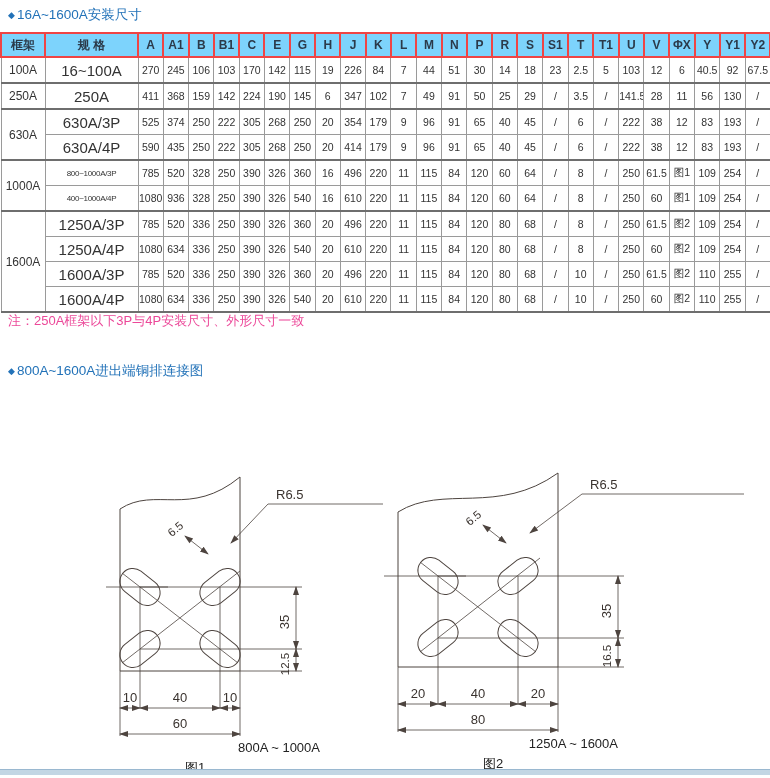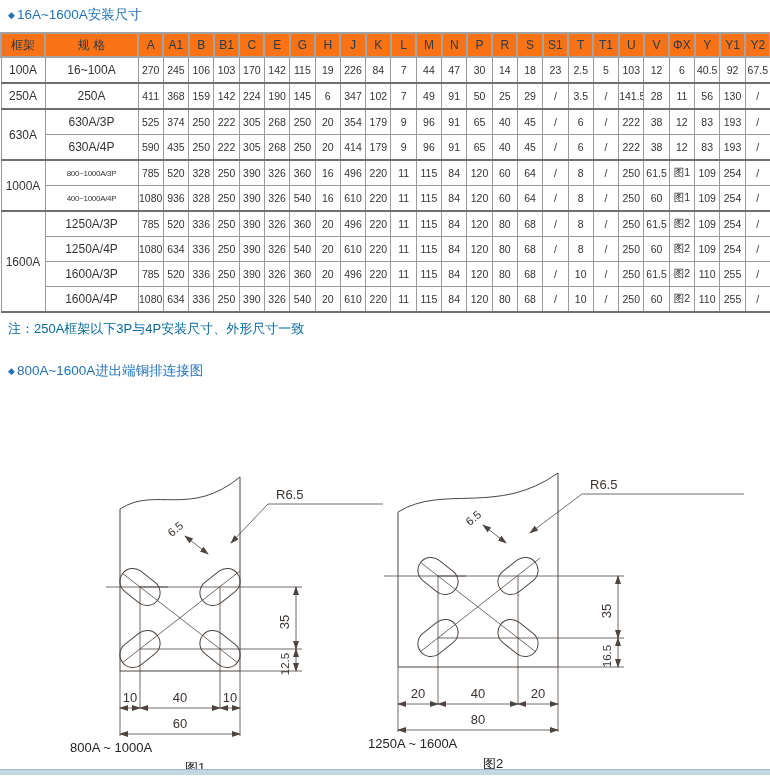--- a/index.html
+++ b/index.html
@@ -6,39 +6,39 @@
   #page{position:relative;width:770px;height:778px;background:#fff;overflow:hidden;
         font-family:"Liberation Sans","DejaVu Sans",sans-serif;color:#333;}
 
   .sec-title{position:absolute;left:8px;font-size:13.5px;color:#2272b8;display:flex;align-items:center;gap:2px;}
   .sec-title .bullet{font-size:9px;line-height:1;}
   #title1{top:6px;}
   #title2{top:362px;}
 
   
   #dim-table{position:absolute;left:0;top:32px;width:770px;border-collapse:collapse;table-layout:fixed;}
-  #dim-table th{background:#f97316;color:#2b3a4a;font-size:12px;font-weight:normal;
-                height:22px;border:2px solid #a3a3a3;padding:0;text-align:center;}
+  #dim-table th{background:#7dd3fc;color:#2b3a4a;font-size:12px;font-weight:bold;
+                height:22px;border:2px solid #ef4444;padding:0;text-align:center;}
   #dim-table td{border:1px solid #9a9a9a;border-top:1px solid #b5b5b5;height:24px;padding:0;
                 text-align:center;font-size:10.5px;color:#333;background:#fff;overflow:hidden;white-space:nowrap;}
   #dim-table tr.group-start td{border-top:2px solid #6e6e6e;}
   #dim-table tbody tr:first-child td{border-top:2px solid #6e6e6e;}
   #dim-table tbody{border-bottom:2px solid #6e6e6e;}
   #dim-table td.frame{font-size:12px;}
-  #dim-table td.spec{font-size:12px;}
+  #dim-table td.spec{font-size:15px;}
   #dim-table td.spec.small{font-size:8px;letter-spacing:-0.3px;}
 
-  #note{position:absolute;left:8px;top:320px;font-size:13px;color:#0369a1;}
+  #note{position:absolute;left:8px;top:312px;font-size:13px;color:#ec4899;}
 
   
   .figure{position:absolute;}
   #fig1{left:70px;top:436px;width:316px;}
   #fig2{left:368px;top:432px;width:382px;}
   .figure svg{display:block;}
-  .cap{ text-align:left;font-size:13px;color:#222;margin-top:2px;}
+  .cap{ text-align:right;font-size:13px;color:#222;margin-top:2px;}
   .cap2{text-align:center;font-size:13px;color:#222;margin-top:4px;}
   #fig1 .caps{width:250px;}
   #fig2 .caps{width:250px;margin-left:0px;}
 
   svg .ln{stroke:#4d443f;stroke-width:1;fill:none;}
   svg .thin{stroke:#4d443f;stroke-width:0.8;fill:none;}
   svg text{font-family:"Liberation Sans","DejaVu Sans",sans-serif;font-size:13px;fill:#3a332f;}
   svg text.small{font-size:11.5px;}
 
   #bottom-bar{position:absolute;left:0;top:769px;width:770px;height:5px;
@@ -124,21 +124,21 @@
           <td>106</td>
           <td>103</td>
           <td>170</td>
           <td>142</td>
           <td>115</td>
           <td>19</td>
           <td>226</td>
           <td>84</td>
           <td>7</td>
           <td>44</td>
-          <td>47</td>
+          <td>51</td>
           <td>30</td>
           <td>14</td>
           <td>18</td>
           <td>23</td>
           <td>2.5</td>
           <td>5</td>
           <td>103</td>
           <td>12</td>
           <td>6</td>
           <td>40.5</td>

